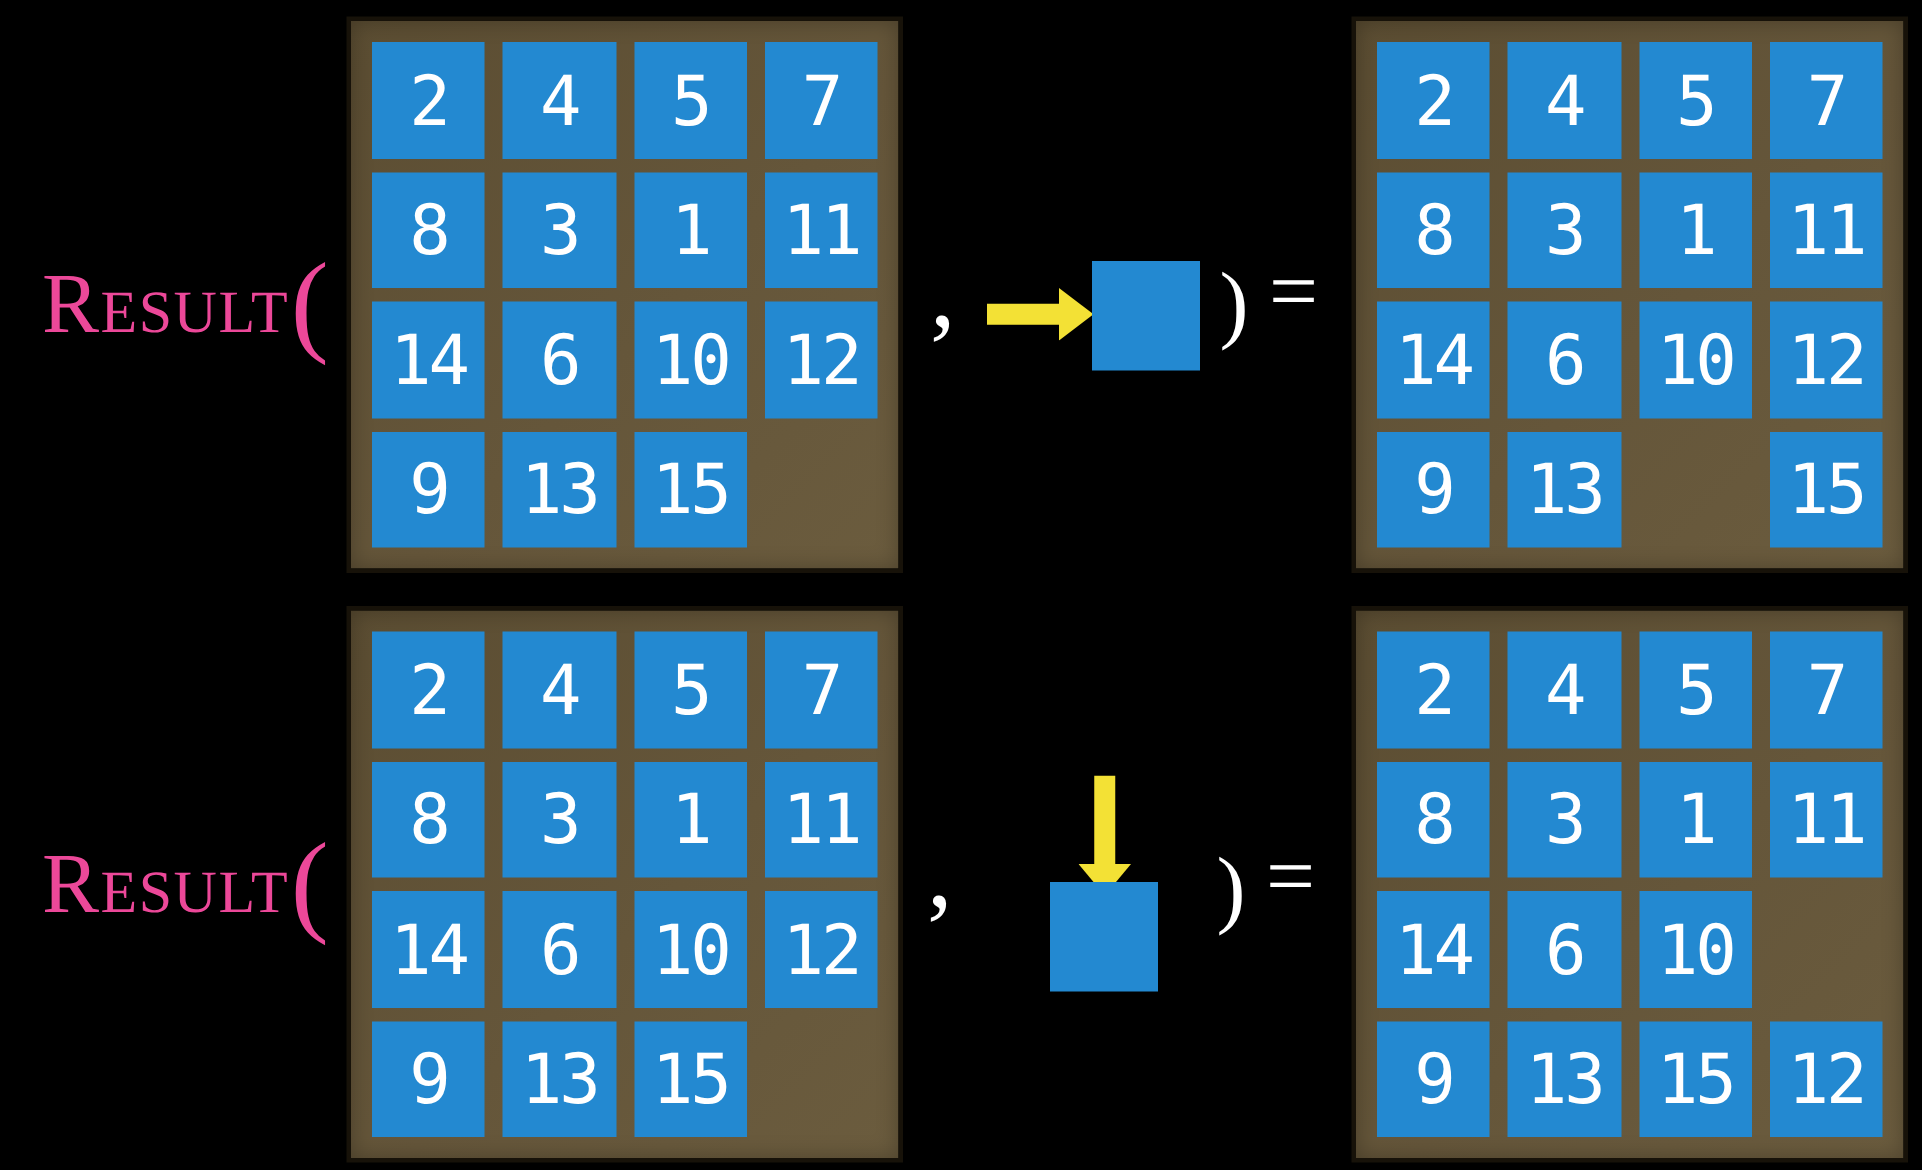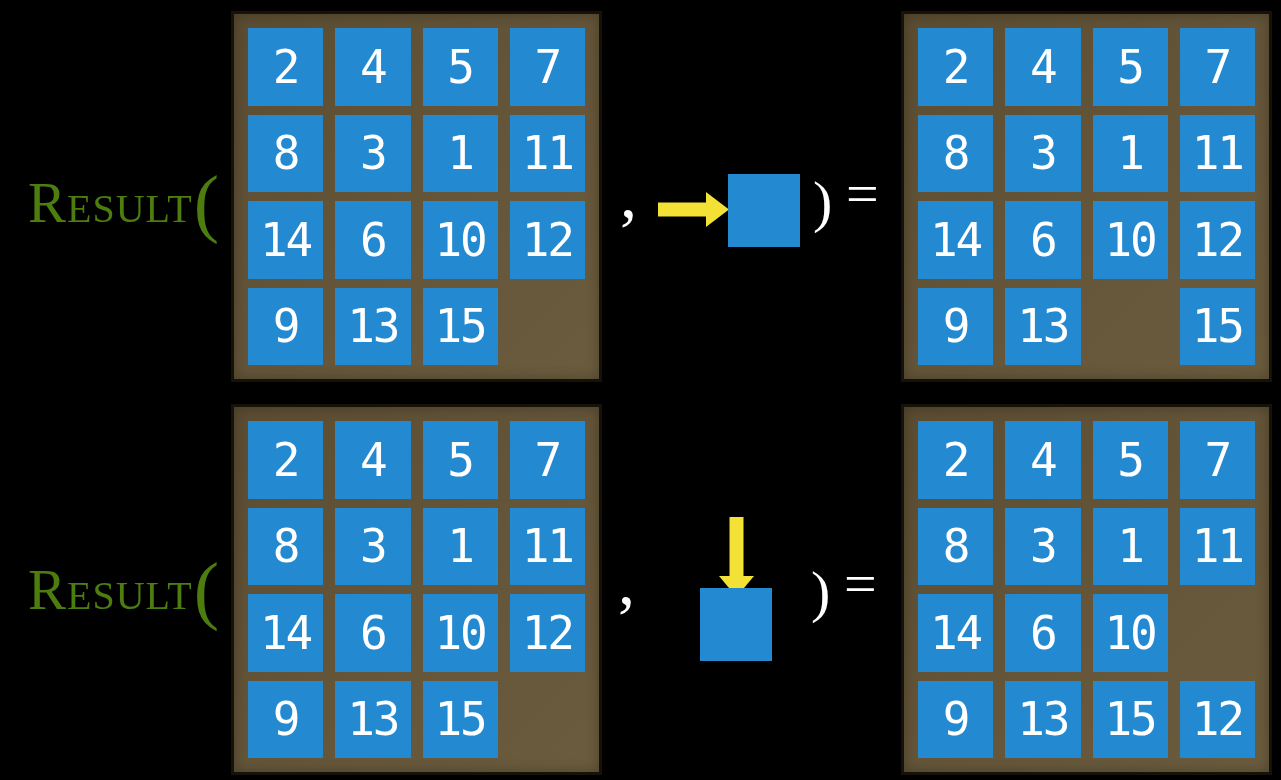--- a/index.html
+++ b/index.html
@@ -9,21 +9,21 @@
     position: relative;
     overflow: hidden;
     font-family: "Liberation Serif", "DejaVu Serif", serif;
   }
   .eq { position: absolute; inset: 0; }
 
   
   .result-call {
     position: absolute;
     white-space: nowrap;
-    color: #4d7c0f;
+    color: #ec4899;
     line-height: 1;
   }
   .fn { font-size: 57px; font-variant: small-caps; letter-spacing: 1px; }
   .big-paren { font-size: 76px; position: relative; top: 6px; margin-left: 1px; }
 
   
   .sym { position: absolute; color: #ffffff; line-height: 1; }
   .comma  { font-size: 68px; }
   .cparen { font-size: 58px; }
   .equals { font-size: 58px; }

